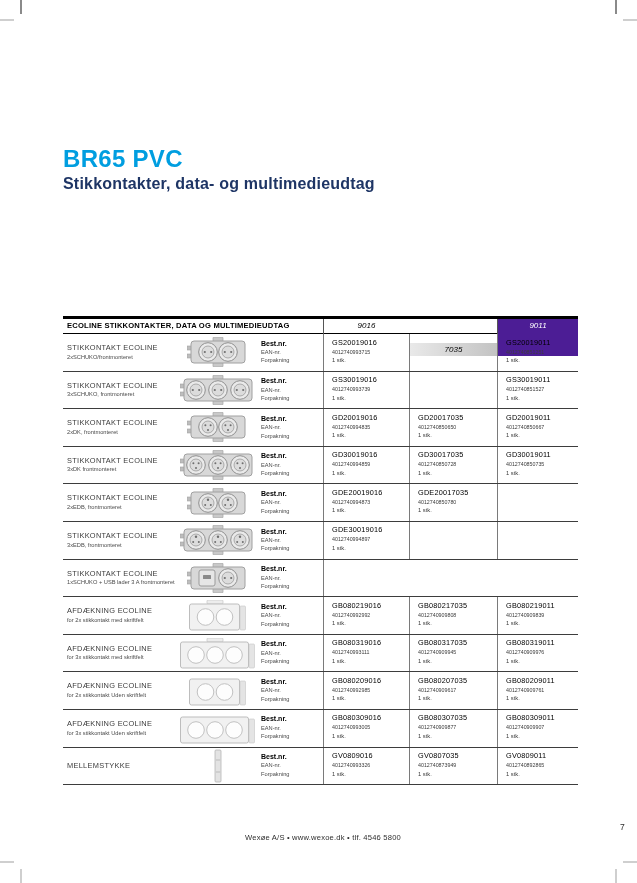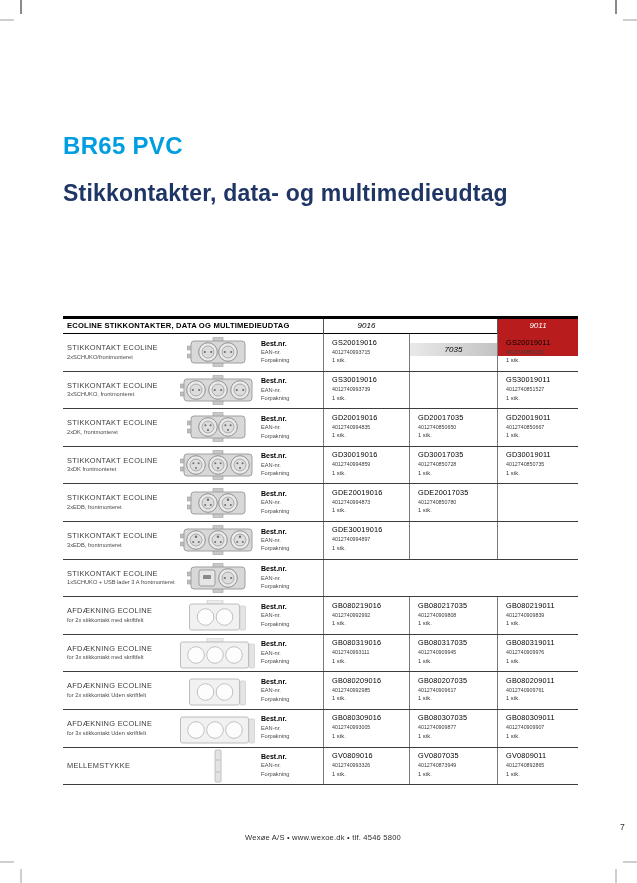--- a/index.html
+++ b/index.html
@@ -9,30 +9,30 @@
   }
   
   .crop{position:absolute;}
   .crop.v{width:2px;height:14px;}
   .crop.h{width:14px;height:2px;}
   .crop.dark{background:#8a8a8a;}
   .crop.light{background:#cfcfcf;}
 
   
   .title-block{position:absolute;left:63px;top:133px;}
-  .title-main{font-size:24px;font-weight:bold;color:#009EE0;letter-spacing:0.3px;line-height:1.1;}
-  .title-sub{font-size:23px;font-weight:bold;color:#1E3565;letter-spacing:0.2px;margin-top:22px;line-height:1.1;text-align:right;}
+  .title-main{font-size:24px;font-weight:bold;color:#009EE0;letter-spacing:0.3px;line-height:1.1;margin-top:13px;}
+  .title-sub{font-size:16px;font-weight:bold;color:#1E3565;letter-spacing:0.2px;margin-top:3px;line-height:1.1;text-align:right;}
 
   
   .catalog-table{position:absolute;left:63px;top:316px;width:515px;border-top:3px solid #000;}
   .t-header{display:grid;grid-template-columns:260px 86px 88px 81px;height:14px;border-bottom:1.5px solid #000;}
   .h-label{font-size:7.6px;font-weight:bold;line-height:14px;padding-left:4px;letter-spacing:0.2px;white-space:nowrap;}
   .h-col{font-size:8px;text-align:center;line-height:13px;border-left:1px solid #555;font-style:italic;}
   .h-col.c7035{background:linear-gradient(to right,#e9e9e9,#c3c3c3);margin-top:24px;}
-  .h-col.c9011{background:#b91c1c;color:#fff;}
+  .h-col.c9011{background:#4c1d95;color:#fff;}
 
   .t-row{display:grid;grid-template-columns:260px 86px 88px 81px;height:36.6px;border-bottom:1px solid #3d3d3d;}
   .name-cell{display:flex;align-items:center;padding-left:4px;overflow:hidden;}
   .name-text{width:110px;flex:0 0 110px;}
   .p-name{font-size:7.4px;color:#3a3a3a;letter-spacing:0.3px;line-height:1.15;}
   .p-sub{font-size:5.7px;color:#4a4a4a;margin-top:1px;line-height:1.2;}
   .img-wrap{width:82px;flex:0 0 82px;display:flex;justify-content:center;align-items:center;}
   .labels{font-size:5.7px;color:#4a4a4a;line-height:1.5;margin-left:2px;}
   .lbl-best{font-size:7px;font-weight:bold;color:#000;line-height:1.2;}
   .code-cell{border-left:1px solid #7a7a7a;padding:3.5px 0 0 8px;overflow:hidden;}

